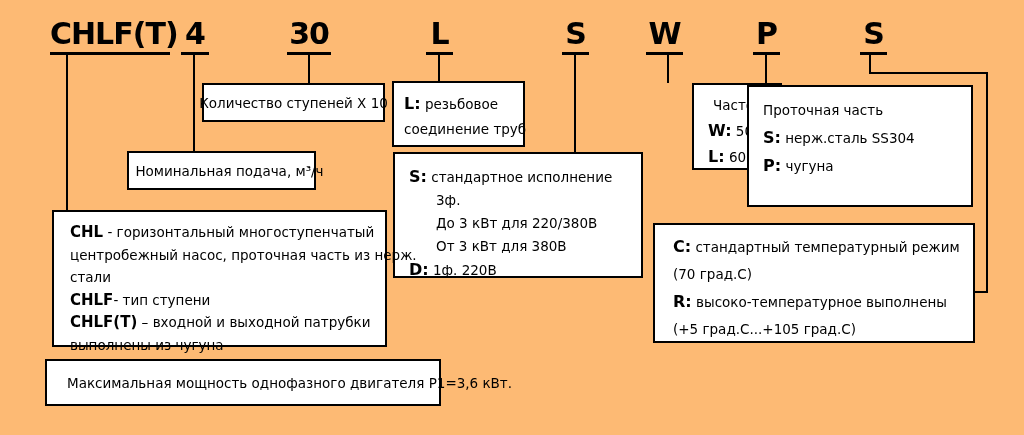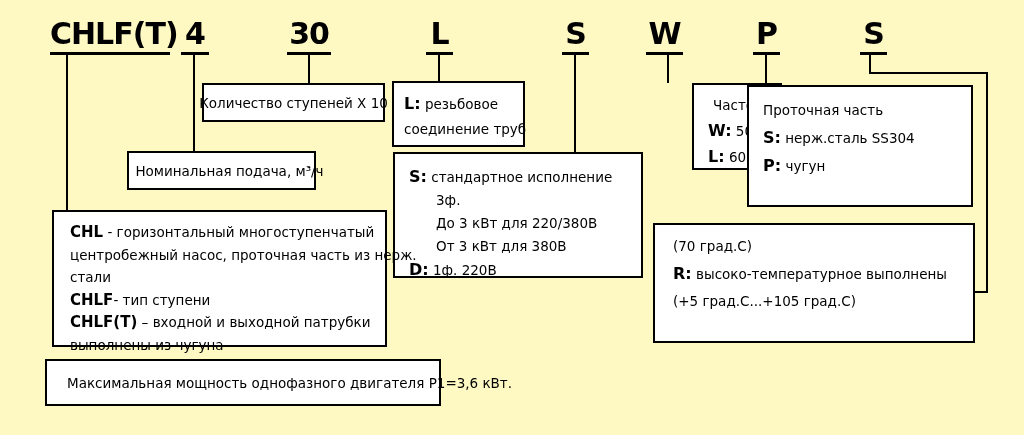--- a/index.html
+++ b/index.html
@@ -1,17 +1,17 @@
 <!DOCTYPE html>
 <html><head>
 <meta charset="utf-8">
 <style>
   html,body{margin:0;padding:0;background:#ffffff;}
   .canvas{
-    position:relative;width:1024px;height:435px;background:#fef9c3;
+    position:relative;width:1024px;height:435px;background:#fdba74;
     font-family:"DejaVu Sans","Liberation Sans",sans-serif;color:#000;
     overflow:hidden;
   }
   
   .code{
     position:absolute;top:17px;font-size:30px;font-weight:bold;
     letter-spacing:-1px;text-align:center;line-height:34px;
     border-bottom:3px solid #000;padding-bottom:1px;
   }
   
@@ -74,21 +74,21 @@
 
   <div class="box freq-box" style="left:651px;top:83px;width:90px;height:87px;">
     <div class="ln"><span>Частота</span></div>
     <div class="ln"><span class="b">W:</span><span> 50Гц</span></div>
     <div class="ln"><span class="b">L:</span><span> 60Гц</span></div>
   </div>
 
   <div class="box material-box" style="left:747px;top:85px;width:226px;height:122px;">
     <div class="ln"><span>Проточная часть</span></div>
     <div class="ln"><span class="b">S:</span><span> нерж.сталь SS304</span></div>
-    <div class="ln"><span class="b">P:</span><span> чугун</span></div>
+    <div class="ln"><span class="b">P:</span><span> чугуна</span></div>
   </div>
 
   <div class="box center-box" style="left:127px;top:151px;width:189px;height:39px;padding-left:16px;">
     <span class="ln">Номинальная подача, м³/ч</span>
   </div>
 
   <div class="box standard-box" style="left:393px;top:152px;width:250px;height:126px;">
     <div class="ln"><span class="b">S:</span><span> стандартное исполнение</span></div>
     <div class="ln ind"><span>3ф.</span></div>
     <div class="ln ind"><span>До 3 кВт для 220/380В</span></div>
@@ -99,20 +99,21 @@
   <div class="box chl-box" style="left:52px;top:210px;width:335px;height:137px;">
     <div class="ln"><span class="b">CHL</span><span> - горизонтальный многоступенчатый</span></div>
     <div class="ln"><span>центробежный насос, проточная часть из нерж.</span></div>
     <div class="ln"><span>стали</span></div>
     <div class="ln"><span class="b">CHLF</span><span>- тип ступени</span></div>
     <div class="ln"><span class="b">CHLF(T)</span><span> – входной и выходной патрубки</span></div>
     <div class="ln"><span>выполнены из чугуна</span></div>
   </div>
 
   <div class="box temp-box" style="left:653px;top:223px;width:322px;height:120px;">
+    <div class="ln"><span class="b">C:</span><span> стандартный температурный режим</span></div>
     <div class="ln"><span>(70 град.С)</span></div>
     <div class="ln"><span class="b">R:</span><span> высоко-температурное выполнены</span></div>
     <div class="ln"><span>(+5 град.С...+105 град.С)</span></div>
   </div>
 
   <div class="box power-box" style="left:45px;top:359px;width:396px;height:47px;">
     <span class="ln">Максимальная мощность однофазного двигателя P1=3,6 кВт.</span>
   </div>
 
 </div>

